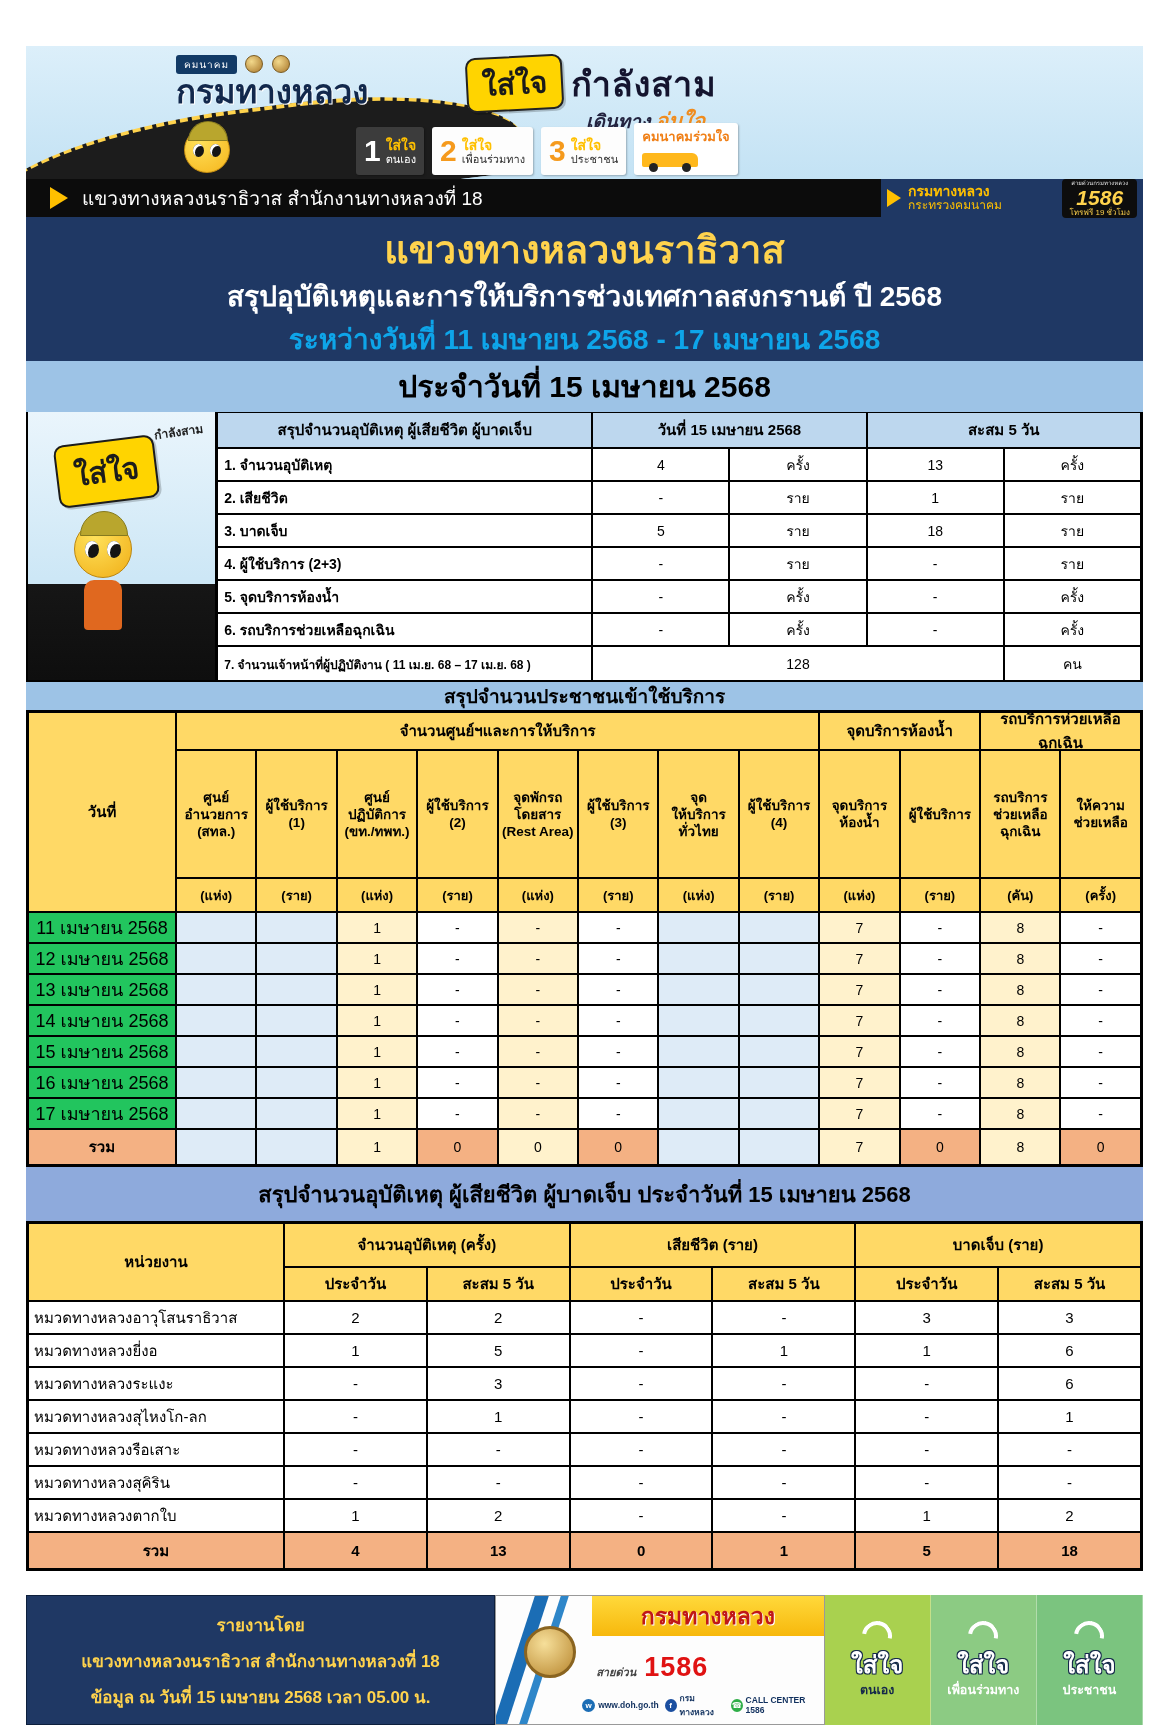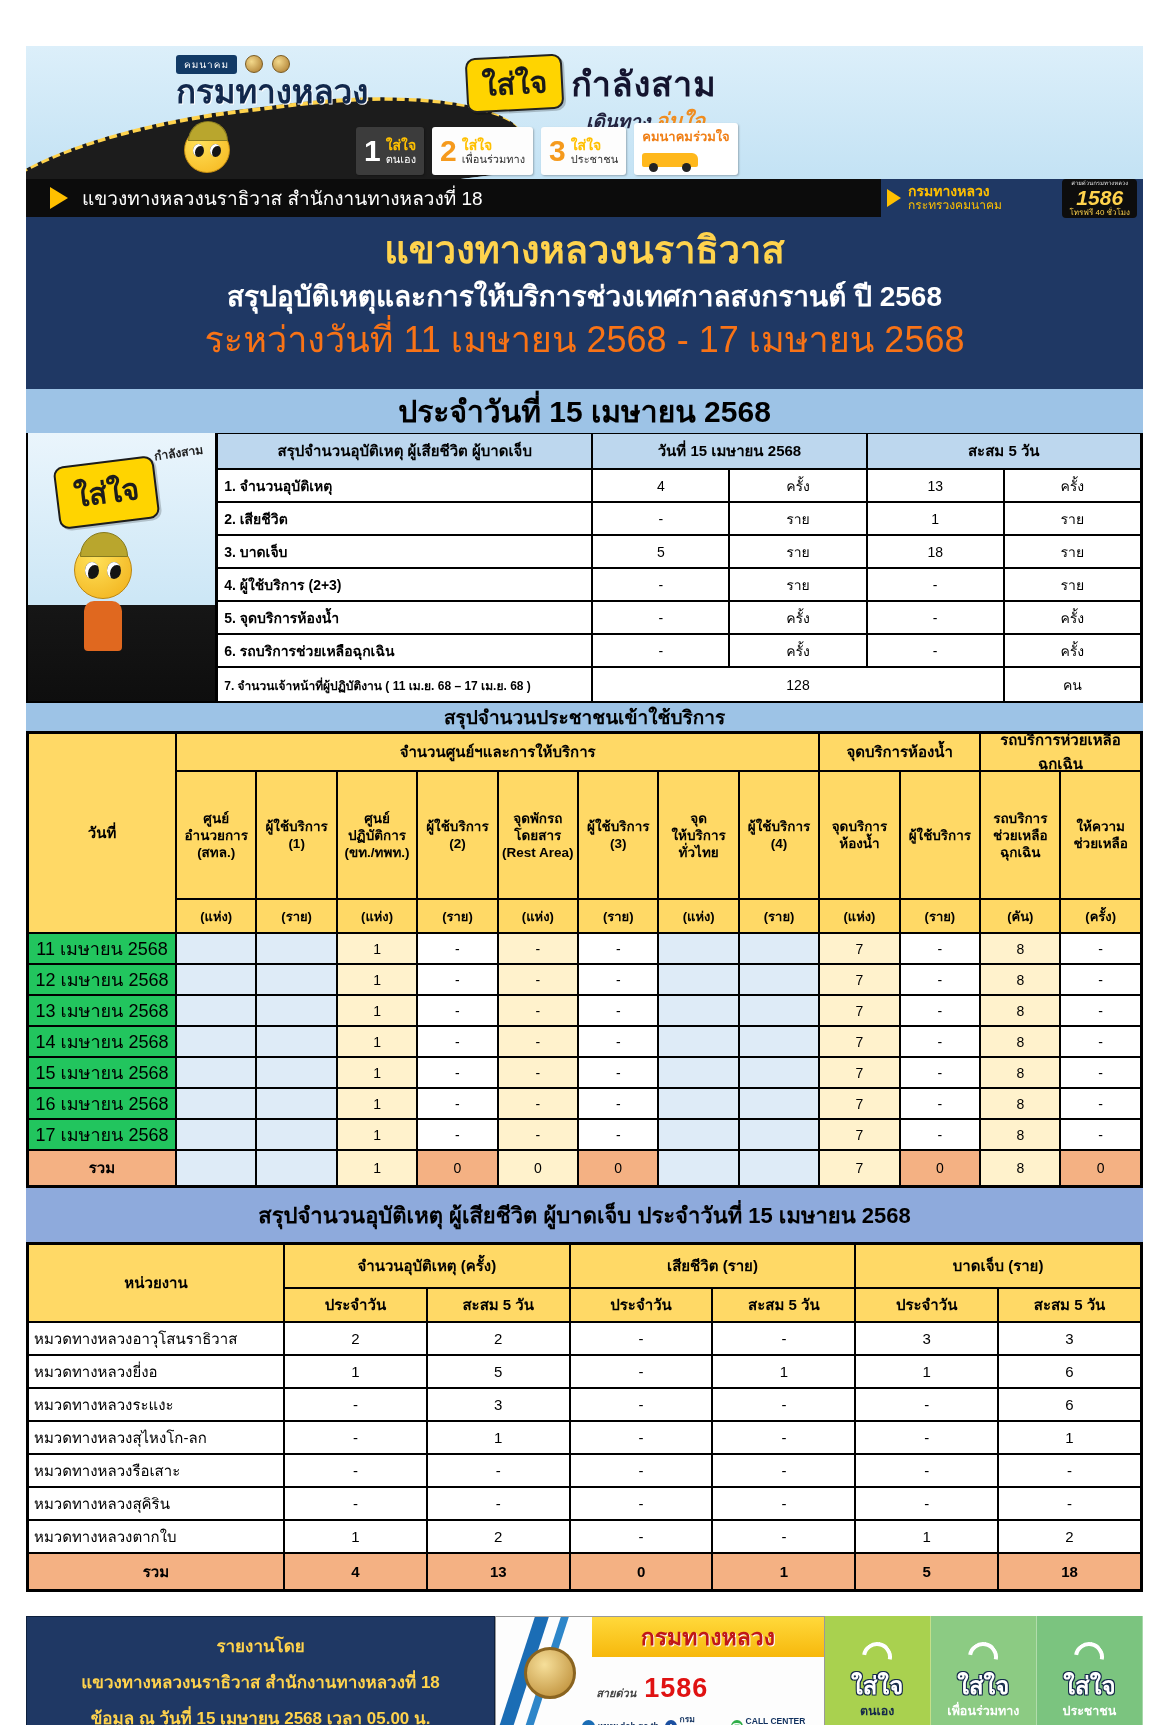--- a/index.html
+++ b/index.html
@@ -48,25 +48,25 @@
 .tri-sm{width:0;height:0;border-top:9px solid transparent;border-bottom:9px solid transparent;border-left:14px solid #ffc000}
 .dep-lines{line-height:14px}
 .dep-l1{color:#ffc000;font-size:14px;font-weight:bold}
 .dep-l2{color:#ffc000;font-size:12px}
 .hotline-box{margin-left:auto;background:#0d0d0d;border-radius:4px;padding:1px 7px;text-align:center}
 .hl-top{color:#e9e9e9;font-size:6px;line-height:7px}
 .hl-num{color:#ffd34d;font-size:21px;font-weight:bold;font-style:italic;line-height:21px}
 .hl-bot{color:#ffd34d;font-size:8px;line-height:9px}
 
 
-.title-box{margin:0 26px;height:172px;background:#1f3864;text-align:center;padding-top:8px}
+.title-box{margin:0 26px;height:144px;background:#1f3864;text-align:center;padding-top:8px}
 .title-l1{color:#ffd34d;font-size:38px;font-weight:bold;line-height:50px}
 .title-l2{color:#ffffff;font-size:28px;font-weight:bold;line-height:44px}
-.title-l3{color:#f97316;font-size:36px;font-weight:normal;line-height:42px}
-.day-bar{margin:0 26px;height:44px;background:#9dc3e6;display:flex;align-items:center;justify-content:center;font-size:30px;font-weight:bold;color:#000}
+.title-l3{color:#0ea5e9;font-size:28px;font-weight:bold;line-height:42px}
+.day-bar{margin:0 26px;height:51px;background:#9dc3e6;display:flex;align-items:center;justify-content:center;font-size:30px;font-weight:bold;color:#000}
 
 
 .t1-wrap{margin:0 26px;height:270px;display:flex;border:2px solid #000;border-top:none}
 .mascot-cell{width:17%;position:relative;overflow:hidden;background:linear-gradient(180deg,#eaf5fc 0%,#cde7f6 62%,#cde7f6 64%,#161616 64%,#0e0e0e 100%);border-right:2px solid #000}
 .m-top-script{position:absolute;top:10px;right:12px;font-size:12px;font-weight:bold;color:#1c1c1c;transform:rotate(-8deg)}
 .m-bubble{position:absolute;top:28px;left:28px;background:#ffd400;border:2px solid #1c1c1c;border-radius:10px;padding:6px 16px;font-size:30px;font-weight:bold;color:#1c1c1c;transform:rotate(-7deg);box-shadow:2px 2px 0 #00000030}
 .m-head{position:absolute;top:108px;left:46px;width:58px;height:58px;border-radius:50%;background:radial-gradient(circle at 35% 30%,#ffe15a,#f0ae17);border:1px solid #bb8610}
 .m-helmet{position:absolute;top:-10px;left:5px;width:48px;height:25px;border-radius:24px 24px 0 0;background:#b9a62d;border:1px solid #857a1e}
 .m-eye{position:absolute;top:20px;width:14px;height:17px;border-radius:50%;background:#141414;box-shadow:inset 3px 3px 0 #fff}
 .m-body{position:absolute;top:168px;left:56px;width:38px;height:50px;border-radius:10px 10px 4px 4px;background:#e0681f}
@@ -198,21 +198,21 @@
     </div>
     <div class="topbar-right">
       <div class="tri-sm"></div>
       <div class="dep-lines">
         <div class="dep-l1">กรมทางหลวง</div>
         <div class="dep-l2">กระทรวงคมนาคม</div>
       </div>
       <div class="hotline-box">
         <div class="hl-top">สายด่วนกรมทางหลวง</div>
         <div class="hl-num">1586</div>
-        <div class="hl-bot">โทรฟรี 40 ชั่วโมง</div>
+        <div class="hl-bot">โทรฟรี 19 ชั่วโมง</div>
       </div>
     </div>
   </div>
 
   <div class="title-box">
     <div class="title-l1">แขวงทางหลวงนราธิวาส</div>
     <div class="title-l2">สรุปอุบัติเหตุและการให้บริการช่วงเทศกาลสงกรานต์ ปี 2568</div>
     <div class="title-l3">ระหว่างวันที่ 11 เมษายน 2568 - 17 เมษายน 2568</div>
   </div>
 

